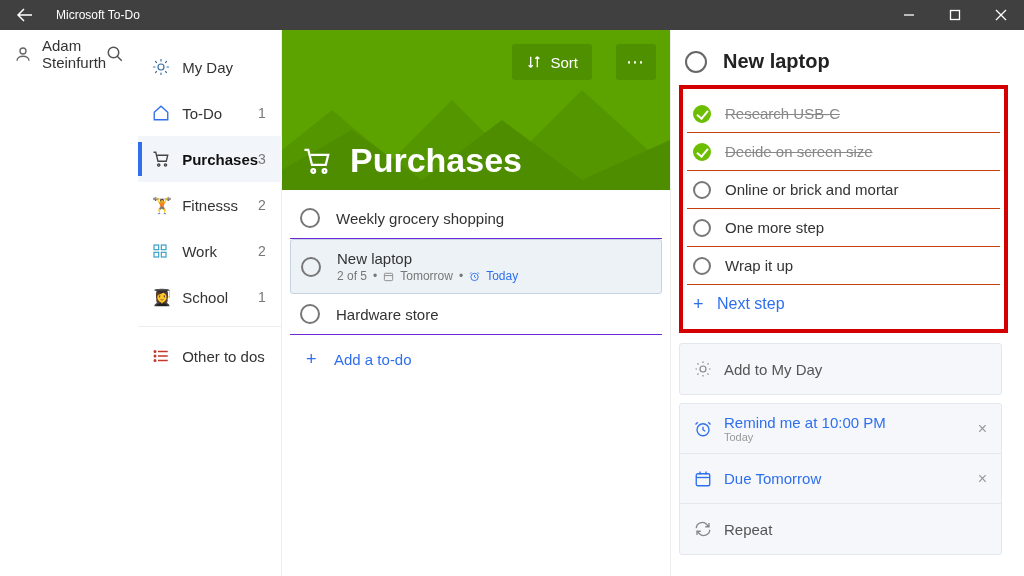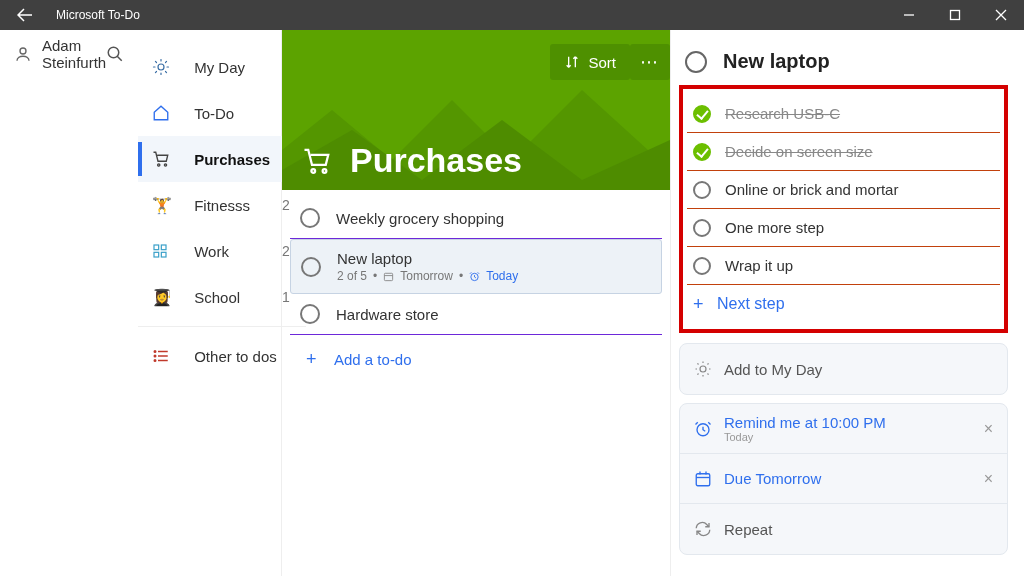--- a/index.html
+++ b/index.html
@@ -10,35 +10,35 @@
   .tb-buttons { display: flex; }
   .tb-btn { width: 46px; height: 30px; display:flex; align-items:center; justify-content:center; font-size: 13px; }
   .content { flex: 1; display: flex; min-height: 0; }
   
   .sidebar { width: 282px; border-right: 1px solid #eee; display: flex; flex-direction: row; background:#fff; }
   .search-row { display:flex; align-items:center; height: 48px; padding: 0 14px; }
   .user-ic { width:22px; display:flex; color:#555; }
   .search-name { flex:1; font-size:15px; color:#333; padding-left:6px; }
   .search-icon { color:#555; }
   .nav { padding-top: 14px; padding-bottom:8px; }
-  .nav-item { display:flex; align-items:center; height:46px; padding: 0 16px 0 14px; cursor:pointer; position:relative;gap:12px; }
+  .nav-item { display:flex; align-items:center; height:46px; padding: 0 16px 0 14px; cursor:pointer; position:relative; }
   .nav-item .icon { width:30px; display:flex; align-items:center; justify-content:flex-start; font-size:16px; color:#607080; }
   .nav-item .label { flex:1; font-size:15px; color:#333; }
   .nav-item .count { font-size:14px; color:#777; }
   .nav-item.active { background:#f2f6fb; }
   .nav-item.active::before { content:""; position:absolute; left:0; top:6px; bottom:6px; width:4px; background:#2f6fed; }
   .nav-item.active .label { font-weight:600; color:#111; }
   .nav-sep { height:1px; background:#eee; margin:6px 0; }
   .new-list { display:flex; align-items:center; height:44px; padding-left:16px; color:#2f6fed; font-size:15px; cursor:pointer; }
   .plus { width:28px; font-size:18px; font-weight:300; }
   
   .middle { width: 388px; display:flex; flex-direction:column; }
   .hero { height:160px; background:#5ca300; position:relative; color:#fff; overflow:hidden; }
   .mountains { position:absolute; inset:0; }
-  .hero-actions { position:absolute; top:14px; right:0; display:flex; gap:0; }
+  .hero-actions { position:absolute; top:14px; right:14px; display:flex; gap:24px; }
   .pill { background:#4e9000; color:#fff; border-radius:3px; height:36px; display:flex; align-items:center; padding:0 14px; font-size:15px; gap:8px; cursor:pointer; }
   .more-btn { background:#4e9000; width:40px; height:36px; border-radius:3px; display:flex; align-items:center; justify-content:center; cursor:pointer; font-size:18px; letter-spacing:2px; }
   .hero-title { position:absolute; left:20px; bottom:10px; display:flex; align-items:center; gap:18px; }
   .hero-title h1 { font-size:34px; font-weight:600; }
   .cart-ic svg { width:30px; height:30px; }
   .tasks { padding: 8px 8px 0 8px; }
   .task { display:flex; align-items:center; padding:10px 10px; border-bottom:1px solid #6d28d9; cursor:pointer; }
   .task.selected { background:#edf2f7; border:1px solid #c6d3e3; border-radius:3px; }
   .task .circle { width:20px; height:20px; border:2px solid #777; border-radius:50%; margin-right:16px; flex-shrink:0; }
   .task .tbody { display:flex; flex-direction:column; }
@@ -55,21 +55,21 @@
   .steps-box { border:4px solid #d40000; margin:4px 6px 10px 8px; padding:6px 4px 6px 4px; }
   .step { display:flex; align-items:center; height:38px; border-bottom:1px solid #c2410c; padding:0 6px; cursor:pointer; }
   .step:last-of-type { border-bottom:none; }
   .step .c { width:18px; height:18px; border:2px solid #777; border-radius:50%; margin-right:14px; flex-shrink:0; }
   .step.done .c { background:#6cbf00; border-color:#6cbf00; position:relative; }
   .step.done .c::after { content:""; position:absolute; left:4px; top:1px; width:5px; height:9px; border:solid #fff; border-width:0 2px 2px 0; transform:rotate(40deg); }
   .step .slabel { font-size:15px; color:#333; }
   .step.done .slabel { text-decoration:line-through; color:#888; }
   .next-step { display:flex; align-items:center; height:38px; padding:0 6px; color:#2f6fed; cursor:pointer; }
   .next-step .plus { color:#2f6fed; font-size:18px; width:24px; }
-  .card { background:#f5f7fa; border:1px solid #e3e8ee; border-radius:8px; margin:0 6px 8px 8px; }
+  .card { background:#f5f7fa; border:1px solid #e3e8ee; border-radius:3px; margin:0 12px 8px 8px; }
   .card-row { display:flex; align-items:center; height:50px; padding:0 14px; border-bottom:1px solid #e3e8ee; cursor:pointer; font-size:15px; color:#555; position:relative; }
   .card-row:last-child { border-bottom:none; }
   .card-row .ic { width:30px; display:flex; align-items:center; color:#2f6fed; }
   .card-row .gray-ic { color:#777; }
   .card-row .txt { flex:1; }
   .card-row .txt .main { color:#2f6fed; font-size:15px; }
   .card-row .txt .sub { color:#999; font-size:11px; }
   .card-row .close-x { color:#999; font-size:16px; cursor:pointer; }
   svg { display:block; }
 </style>

